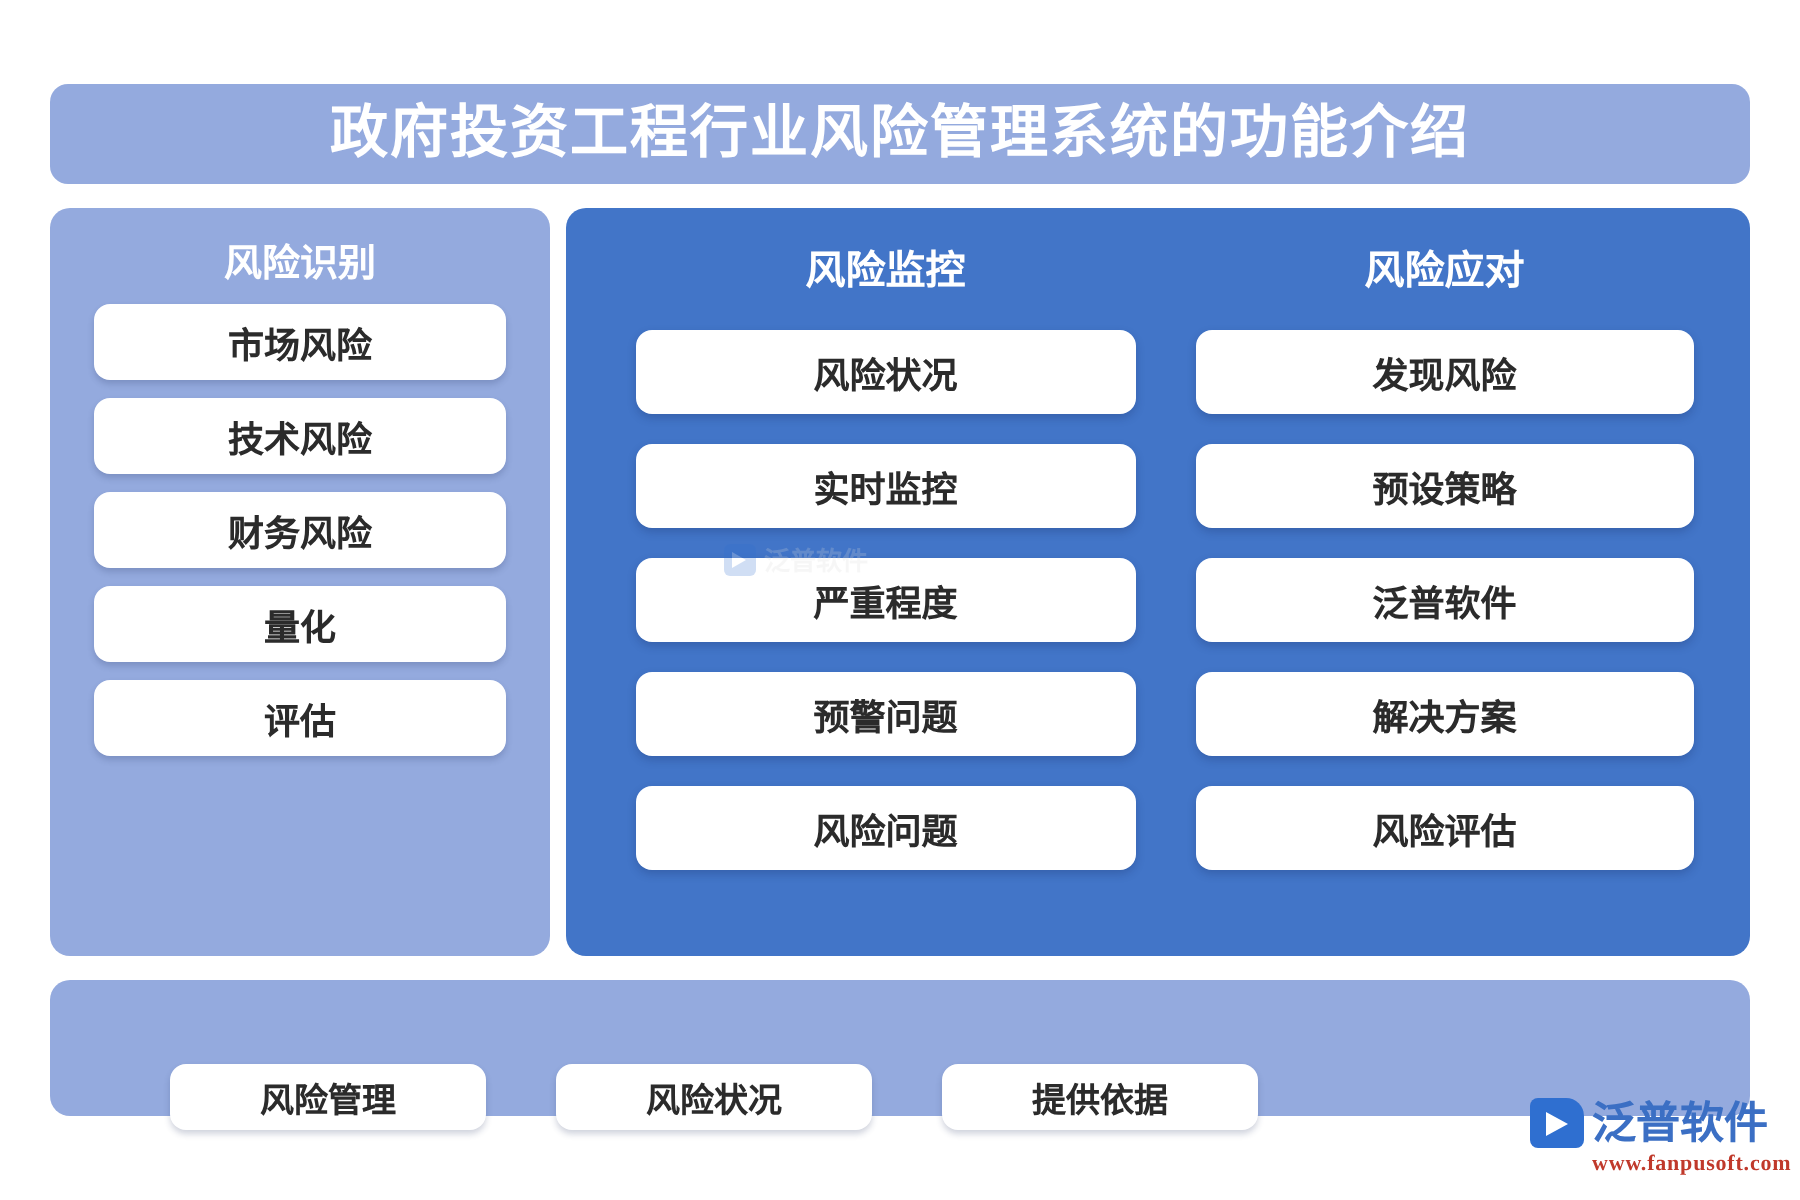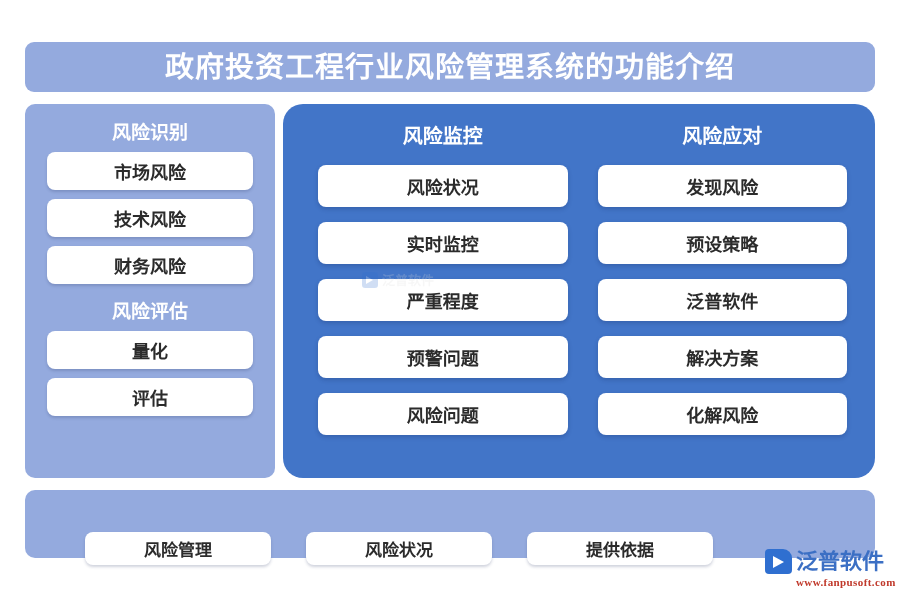--- a/index.html
+++ b/index.html
@@ -86,21 +86,21 @@
   #left-panel .pill:last-child { margin-bottom: 0; }
 
   
   #center-panel {
     position: absolute;
     left: 283px;
     top: 104px;
     width: 592px;
     height: 374px;
     background: #4275c8;
-    border-radius: 20px;
+    border-radius: 10px;
     padding: 22px 28px 20px 35px;
     display: flex;
     gap: 30px;
   }
 
   .center-col {
     flex: 1 1 0;
     display: flex;
     flex-direction: column;
     min-width: 0;
@@ -144,21 +144,21 @@
     font-weight: bold;
     white-space: nowrap;
     line-height: 1;
     margin-right: 27px;
   }
   #bottom-bar .bar-pills {
     display: flex;
     gap: 35px;
   }
   #bottom-bar .pill {
-    width: 186px;
+    width: 158px;
     height: 33px;
     font-size: 17px;
     font-weight: bold;
     box-shadow: 0 2px 3px rgba(40, 55, 100, 0.22);
     margin-top: 48px;
   }
 
   
   #center-watermark {
     position: absolute;
@@ -255,21 +255,20 @@
     <span class="title-text">政府投资工程行业风险管理系统的功能介绍</span>
   </div>
 
   <div id="left-panel">
 
     <div class="group-heading">风险识别</div>
     <div class="pill">市场风险</div>
     <div class="pill">技术风险</div>
     <div class="pill">财务风险</div>
 
-    <div class="group-heading">风险评估</div>
     <div class="pill">量化</div>
     <div class="pill">评估</div>
 
   </div>
 
   <div id="center-panel">
 
     <div class="center-col">
       <div class="col-heading">风险监控</div>
       <div class="pill">风险状况</div>
@@ -278,21 +277,21 @@
       <div class="pill">预警问题</div>
       <div class="pill">风险问题</div>
     </div>
 
     <div class="center-col">
       <div class="col-heading">风险应对</div>
       <div class="pill">发现风险</div>
       <div class="pill">预设策略</div>
       <div class="pill">泛普软件</div>
       <div class="pill">解决方案</div>
-      <div class="pill">化解风险</div>
+      <div class="pill">风险评估</div>
     </div>
 
   </div>
 
   <div id="bottom-bar">
     <div class="bar-pills">
       <div class="pill">风险管理</div>
       <div class="pill">风险状况</div>
       <div class="pill">提供依据</div>
     </div>

